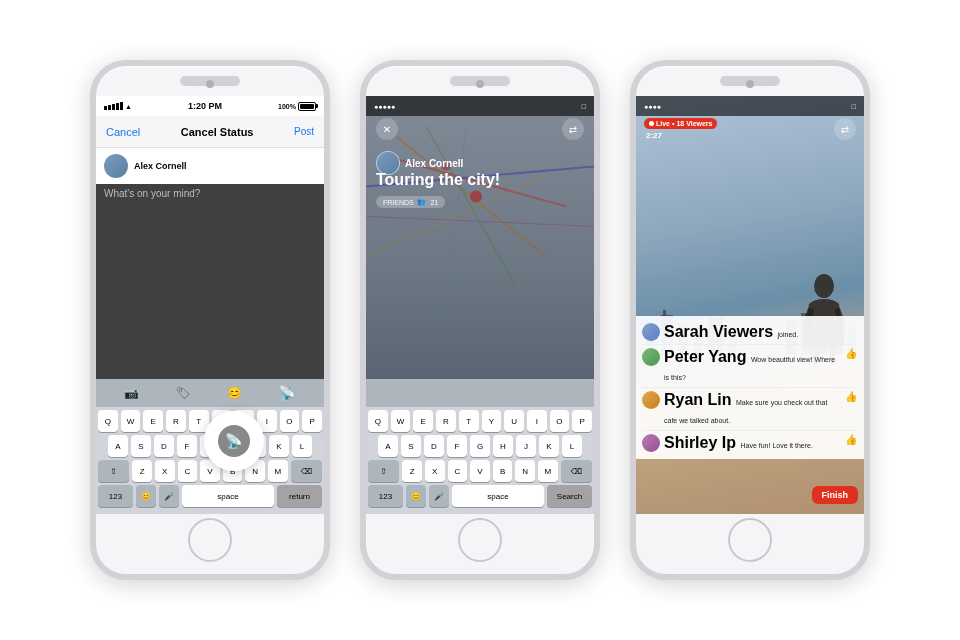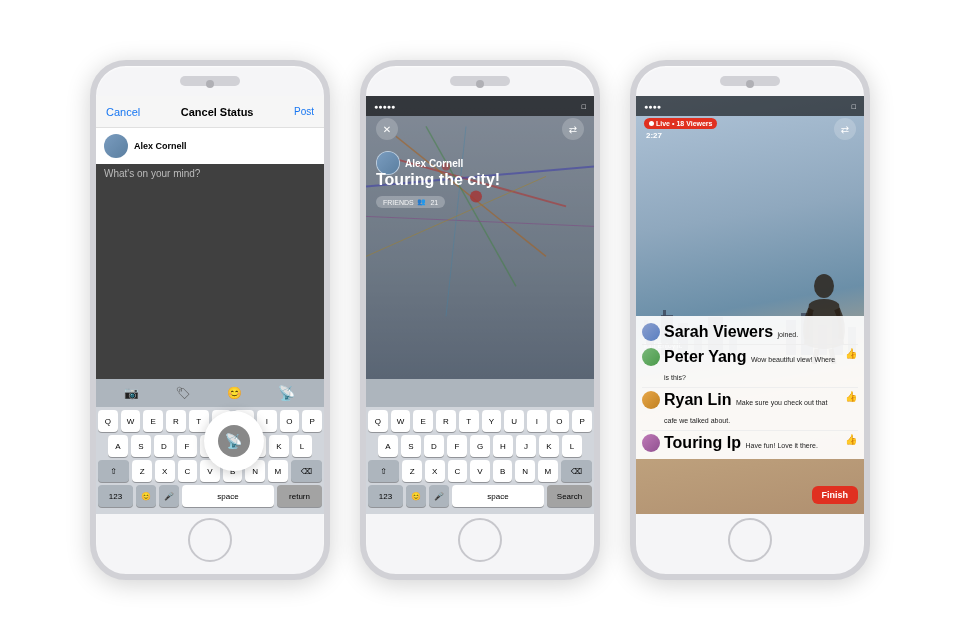--- a/index.html
+++ b/index.html
@@ -466,20 +466,39 @@
       color: #fff;
     }
   </style>
 </head>
 <body>
 
 <div class="phone">
   <div class="phone-speaker"></div>
   <div class="phone-screen">
 
+    <div class="status-bar">
+      <div style="display:flex;align-items:center;gap:2px">
+        <div class="signal-dots">
+          <div class="signal-dot" style="height:4px"></div>
+          <div class="signal-dot" style="height:5px"></div>
+          <div class="signal-dot" style="height:6px"></div>
+          <div class="signal-dot" style="height:7px"></div>
+          <div class="signal-dot" style="height:8px"></div>
+        </div>
+        <span style="font-size:7px">▲</span>
+      </div>
+      <span style="font-size:9px;font-weight:600">1:20 PM</span>
+      <div style="display:flex;align-items:center;gap:2px">
+        <span style="font-size:7px">100%</span>
+        <div class="battery">
+            <div class="battery-fill"></div>
+          </div>
+      </div>
+    </div>
 
     <div class="p1-navbar">
       <span class="p1-nav-cancel">Cancel</span>
       <span class="p1-nav-title">Cancel Status</span>
       <span class="p1-nav-post">Post</span>
     </div>
 
 
     <div class="p1-user-row">
       <div class="avatar-sm">
@@ -727,21 +746,21 @@
         <div style="flex:1">
           <span class="p3-comment-name">Ryan Lin</span>
           <span class="p3-comment-text"> Make sure you check out that cafe we talked about.</span>
         </div>
         <span class="p3-like-btn">👍</span>
       </div>
 
       <div class="p3-comment-item">
         <div class="avatar-xs" style="background:linear-gradient(135deg,#c07ab8,#905090)"></div>
         <div style="flex:1">
-          <span class="p3-comment-name">Touring Ip</span>
+          <span class="p3-comment-name">Shirley Ip</span>
           <span class="p3-comment-text"> Have fun! Love it there.</span>
         </div>
         <span class="p3-like-btn">👍</span>
       </div>
     </div>
 
     <div class="p3-finish-btn">Finish</div>
   </div>
 </div>
 

